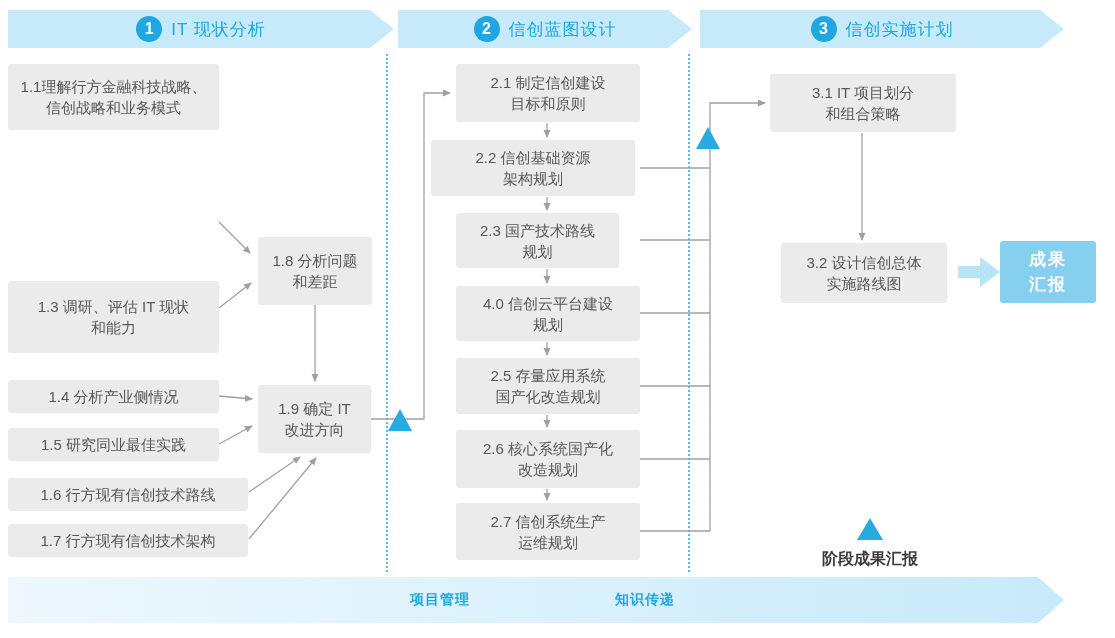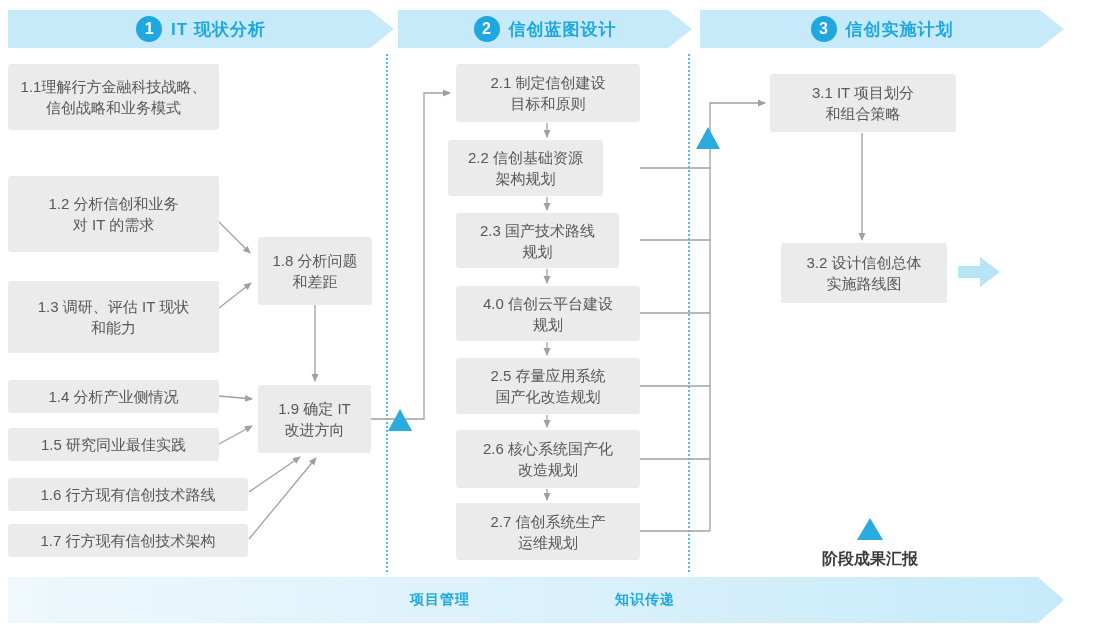--- a/index.html
+++ b/index.html
@@ -6,21 +6,21 @@
   html,body { background:#fff; }
   body { font-family:"Liberation Sans","DejaVu Sans",sans-serif; }
   .stage { position:relative; width:1115px; height:638px; background:#fff; overflow:hidden; }
   .connectors { position:absolute; left:0; top:0; z-index:1; }
   .separator { position:absolute; top:54px; height:518px; width:0; border-left:2px dotted #55bdea; z-index:0; }
   .banner { position:absolute; top:10px; height:38px; background:#c7eafa;
             clip-path:polygon(0 0,calc(100% - 24px) 0,100% 50%,calc(100% - 24px) 100%,0 100%);
             display:flex; align-items:center; justify-content:center; gap:9px; z-index:2; }
   .pnum { width:26px; height:26px; border-radius:50%; background:#1ea7e0; color:#fff; font-weight:bold;
           font-size:16px; display:flex; align-items:center; justify-content:center; flex:0 0 auto; }
-  .ptitle { color:#1ea7e0; font-weight:bold; font-size:17px; letter-spacing:1px; }
+  .ptitle { color:#1ea7e0; font-weight:normal; font-size:17px; letter-spacing:1px; }
   .box { position:absolute; background:#ebebeb; border-radius:3px; color:#595757; font-size:15px; line-height:1.4;
          display:flex; align-items:center; justify-content:center; text-align:center; white-space:pre-line; z-index:2; }
   .box.result { background:#87cfee; color:#fff; font-weight:bold; font-size:17px; letter-spacing:2px; line-height:1.5; }
   .legend { position:absolute; left:822px; top:518px; display:flex; align-items:center; gap:9px; z-index:2;flex-direction:column; }
   .legend .tri { width:0; height:0; border-left:13px solid transparent; border-right:13px solid transparent;
                  border-bottom:22px solid #29abe2; }
   .legend .label { font-size:16px; font-weight:bold; color:#3e3a39; }
   .footer { position:absolute; left:8px; top:577px; width:1056px; height:46px;
             background:linear-gradient(90deg,#eef8fd,#c7eafa);
             clip-path:polygon(0 0,calc(100% - 26px) 0,100% 50%,calc(100% - 26px) 100%,0 100%); z-index:2; }
@@ -80,52 +80,52 @@
     <span class="pnum">2</span>
     <span class="ptitle">信创蓝图设计</span>
   </div>
   <div class="banner" style="left:700px;width:364px">
     <span class="pnum">3</span>
     <span class="ptitle">信创实施计划</span>
   </div>
 
   <div class="box" style="left:8px;top:64px;width:211px;height:66px">1.1理解行方金融科技战略、
 信创战略和业务模式</div>
-  <div class="box" style="left:8px;top:176px;width:211px;height:76px">1.2 分析信创和业务
-对 IT 的需求</div>
   <div class="box" style="left:8px;top:281px;width:211px;height:72px">1.3 调研、评估 IT 现状
 和能力</div>
   <div class="box" style="left:8px;top:380px;width:211px;height:33px">1.4 分析产业侧情况</div>
   <div class="box" style="left:8px;top:428px;width:211px;height:33px">1.5 研究同业最佳实践</div>
   <div class="box" style="left:8px;top:478px;width:240px;height:33px">1.6 行方现有信创技术路线</div>
   <div class="box" style="left:8px;top:524px;width:240px;height:33px">1.7 行方现有信创技术架构</div>
   <div class="box" style="left:258px;top:237px;width:114px;height:68px">1.8 分析问题
 和差距</div>
   <div class="box" style="left:258px;top:385px;width:113px;height:68px">1.9 确定 IT
 改进方向</div>
 
   <div class="box" style="left:456px;top:64px;width:184px;height:58px">2.1 制定信创建设
 目标和原则</div>
-  <div class="box" style="left:448px;top:140px;width:155px;height:56px">2.2 信创基础资源
+  <div class="box" style="left:431px;top:140px;width:204px;height:56px">2.2 信创基础资源
 架构规划</div>
   <div class="box" style="left:456px;top:213px;width:163px;height:55px">2.3 国产技术路线
 规划</div>
   <div class="box" style="left:456px;top:286px;width:184px;height:55px">4.0 信创云平台建设
 规划</div>
   <div class="box" style="left:456px;top:358px;width:184px;height:56px">2.5 存量应用系统
 国产化改造规划</div>
   <div class="box" style="left:456px;top:430px;width:184px;height:58px">2.6 核心系统国产化
 改造规划</div>
   <div class="box" style="left:456px;top:503px;width:184px;height:57px">2.7 信创系统生产
 运维规划</div>
 
   <div class="box" style="left:770px;top:74px;width:186px;height:58px">3.1 IT 项目划分
 和组合策略</div>
   <div class="box" style="left:781px;top:243px;width:166px;height:60px">3.2 设计信创总体
 实施路线图</div>
+  <div class="box result" style="left:1000px;top:241px;width:96px;height:62px">成果
+汇报</div>
 
   <div class="legend">
     <span class="tri"></span>
     <span class="label">阶段成果汇报</span>
   </div>
 
   <div class="footer">
     <span class="fitem" style="left:432px">项目管理</span>
     <span class="fitem" style="left:637px">知识传递</span>
   </div>

